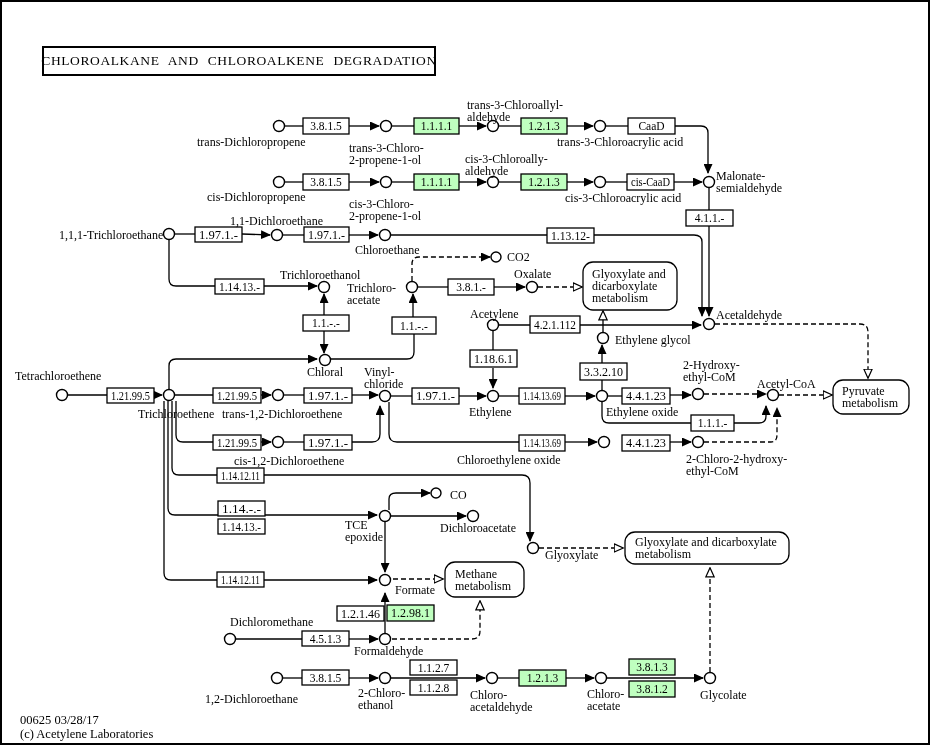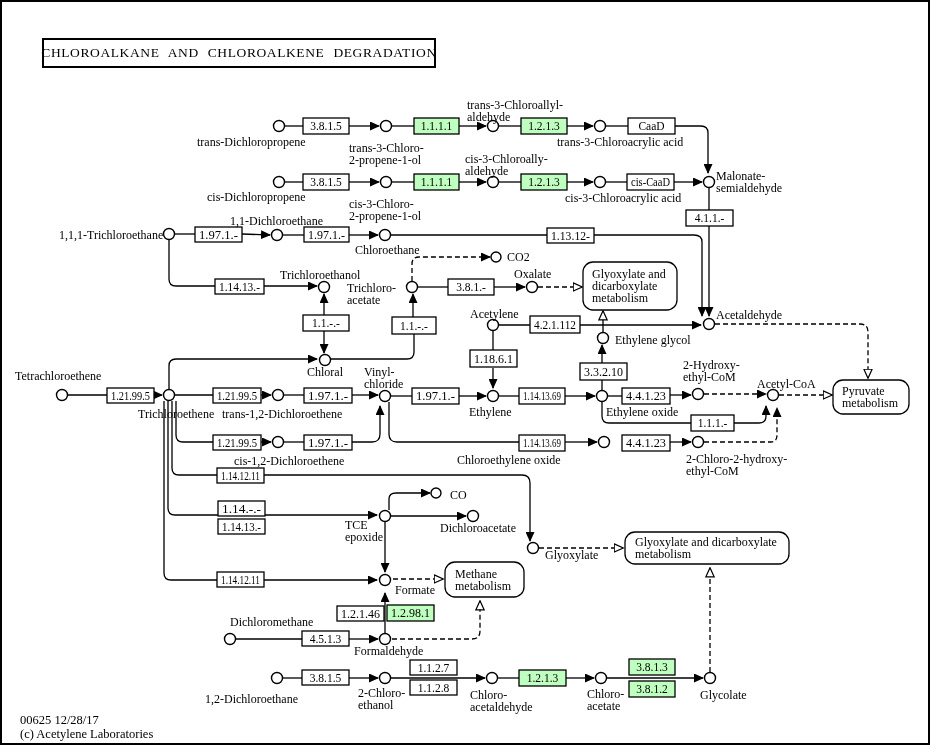--- a/index.html
+++ b/index.html
@@ -2,21 +2,21 @@
 <html><head>
 <meta charset="utf-8">
 <style>
   html,body{margin:0;padding:0;background:#888;}
   #stage{position:relative;width:930px;height:745px;background:#fff;box-sizing:border-box;border:2px solid #000;font-family:"Liberation Serif","DejaVu Serif",serif;}
   #diagram{position:absolute;left:0;top:0;}
   svg text{font-family:"Liberation Serif","DejaVu Serif",serif;fill:#000;}
   svg .lbl{font-size:12px;}
   svg .ec{font-size:11.5px;}
   svg .proc{font-size:12px;}
-  #titlebox{position:absolute;left:40px;top:36px;width:390px;height:26px;border:2px solid #000;
+  #titlebox{position:absolute;left:40px;top:44px;width:390px;height:26px;border:2px solid #000;
     display:flex;align-items:center;justify-content:center;font-size:13.5px;letter-spacing:0.6px;word-spacing:5px;white-space:nowrap;}
   .footline{position:absolute;left:18px;font-size:12.5px;}
   #foot1{top:711px;} #foot2{top:725px;}
 </style>
 </head>
 <body>
 
 <div id="stage">
   <svg id="diagram" width="930" height="745" viewBox="0 0 930 745">
     <defs>
@@ -394,15 +394,15 @@
         <text class="lbl"><tspan x="356" y="695">2-Chloro-</tspan><tspan x="356" y="706.5">ethanol</tspan></text>
         <text class="lbl"><tspan x="468" y="697">Chloro-</tspan><tspan x="468" y="708.5">acetaldehyde</tspan></text>
         <text class="lbl"><tspan x="585" y="696">Chloro-</tspan><tspan x="585" y="707.5">acetate</tspan></text>
         <text class="lbl"><tspan x="698" y="697">Glycolate</tspan></text>
       </g>
   </svg>
 
   <div id="titlebox">
     <span>CHLOROALKANE AND CHLOROALKENE DEGRADATION</span>
   </div>
-  <div id="foot1" class="footline">00625 12/28/17</div>
+  <div id="foot1" class="footline">00625 03/28/17</div>
   <div id="foot2" class="footline">(c) Acetylene Laboratories</div>
 </div>
 
 </body></html>

